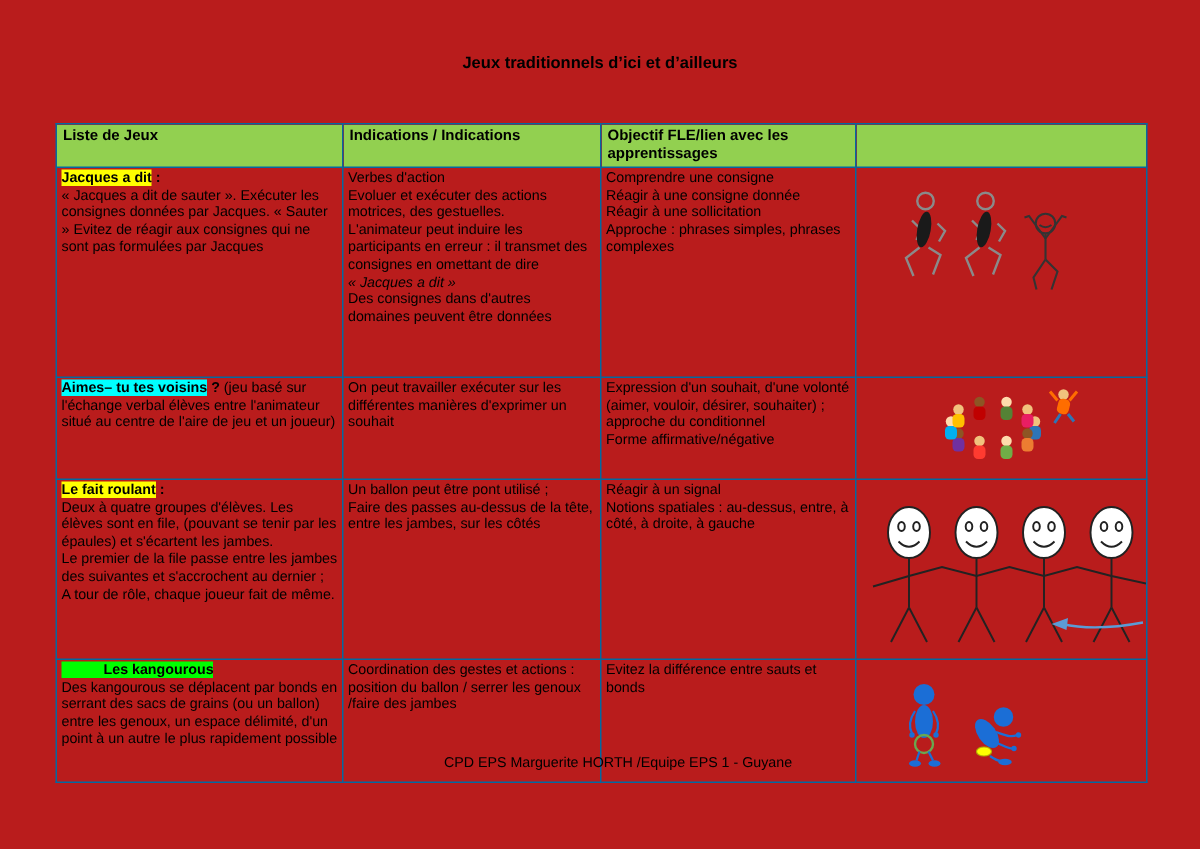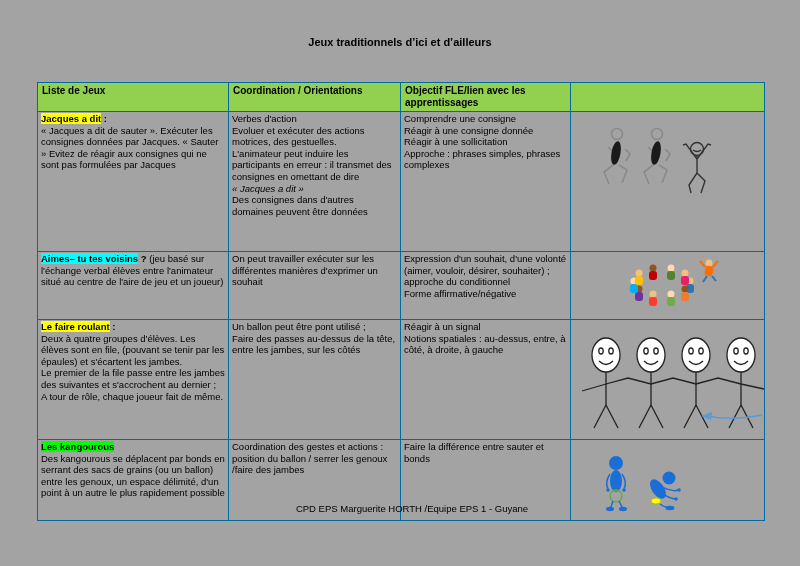--- a/index.html
+++ b/index.html
@@ -1,18 +1,18 @@
 <!DOCTYPE html>
 <html><head>
 <meta charset="utf-8">
 <style>
   html,body { margin:0; padding:0; background:#e9e9e9; }
   .page {
     position:relative; width:800px; height:566px; margin:0 auto;
-    background:#a3a3a3; font-family:"Liberation Sans", sans-serif; color:#000;
+    background:#b91c1c; font-family:"Liberation Sans", sans-serif; color:#000;
     overflow:hidden;
   }
   .doc-title {
     position:absolute; top:36px; left:0; width:100%;
     text-align:center; font-size:11px; font-weight:bold;
   }
   table.games-table {
     position:absolute; top:82px; left:37px;
     width:727px; border-collapse:collapse; table-layout:fixed;
   }
@@ -22,21 +22,21 @@
   .games-table th {
     background:#92d050; font-size:10px; line-height:12px;
     text-align:left; padding:2px 4px; font-weight:bold;
   }
   .games-table td { padding:1px 3px; }
   .cell-text { font-size:9.5px; line-height:11.6px; white-space:pre-line; }
   .game-title { font-weight:bold; }
   .game-suffix { font-weight:bold; }
   .hl-y { background:#ffff00; }
   .hl-c { background:#00ffff; }
-  .hl-g { background:#00ff00; }
+  .hl-g { background:#00ff00;padding-left:28px; }
   .it { font-style:italic;margin-top:25px; }
   .img-cell { padding:0; }
   .img-wrap { width:100%; height:100%; }
   .iw-r1 { padding:10px 0 0 18px; }
   .iw-r2 { display:flex; justify-content:center; align-items:center; height:65px; }
   .iw-r3 { padding:8px 0 0 6px; }
   .iw-r4 { padding:12px 0 0 22px; }
   .doc-footer {
     position:absolute; top:503px; left:12px; width:100%;
     text-align:center; font-size:9.5px;
@@ -52,21 +52,21 @@
   <table class="games-table">
     <colgroup>
       <col style="width:191px">
         <col style="width:172px">
         <col style="width:170px">
         <col style="width:194px">
     </colgroup>
     <tbody>
         <tr style="height:26px">
       <th>Liste de Jeux</th>
-      <th>Coordination / Orientations</th>
+      <th>Indications / Indications</th>
       <th>Objectif FLE/lien avec les apprentissages</th>
       <th></th>
     </tr>
 
     <tr style="height:140px">
       <td>
         <div class="cell-text"><span class="game-title hl-y">Jacques a dit</span><span class="game-suffix"> :</span><span>
 « Jacques a dit de sauter ». Exécuter les consignes données par Jacques. « Sauter » Evitez de réagir aux consignes qui ne sont pas formulées par Jacques</span></div>
       </td>
       <td>
@@ -163,21 +163,21 @@
               <line x1="95" y1="19" x2="91" y2="25" stroke="#2e75b6" stroke-width="2"></line>
               <line x1="100" y1="19" x2="104" y2="24" stroke="#2e75b6" stroke-width="2"></line>
             </g>
           </svg>
         </div>
       </td>
     </tr>
 
     <tr style="height:120px">
       <td>
-        <div class="cell-text"><span class="game-title hl-y">Le faire roulant</span><span class="game-suffix"> :</span><span>
+        <div class="cell-text"><span class="game-title hl-y">Le fait roulant</span><span class="game-suffix"> :</span><span>
 Deux à quatre groupes d'élèves. Les élèves sont en file, (pouvant se tenir par les épaules) et s'écartent les jambes.
 Le premier de la file passe entre les jambes des suivantes et s'accrochent au dernier ;
 A tour de rôle, chaque joueur fait de même.</span></div>
       </td>
       <td>
         <div class="cell-text"><span>Un ballon peut être pont utilisé ;
 Faire des passes au-dessus de la tête, entre les jambes, sur les côtés</span><span class="it"></span><span></span></div>
       </td>
       <td>
         <div class="cell-text">Réagir à un signal
@@ -236,21 +236,21 @@
 
     <tr style="height:78px">
       <td>
         <div class="cell-text"><span class="game-title hl-g">Les kangourous</span><span class="game-suffix"></span><span>
 Des kangourous se déplacent par bonds en serrant des sacs de grains (ou un ballon) entre les genoux, un espace délimité, d'un point à un autre le plus rapidement possible</span></div>
       </td>
       <td>
         <div class="cell-text"><span>Coordination des gestes et actions : position du ballon / serrer les genoux /faire des jambes</span><span class="it"></span><span></span></div>
       </td>
       <td>
-        <div class="cell-text">Faire la différence entre sauter et bonds</div>
+        <div class="cell-text">Evitez la différence entre sauts et bonds</div>
       </td>
       <td class="img-cell">
         <div class="img-wrap iw-r4">
           <svg width="100" height="62" viewBox="0 0 100 62">
             <g transform="translate(2,2)">
               <circle cx="18" cy="8" r="7" fill="#1b6ed6"></circle>
               <ellipse cx="18" cy="26" rx="6" ry="11" fill="#1b6ed6"></ellipse>
               <path d="M12,19 C8,25 8,30 10,34" stroke="#1b6ed6" stroke-width="1.5" fill="none"></path>
               <circle cx="10" cy="35" r="1.8" fill="#1b6ed6"></circle>
               <path d="M24,19 C28,25 28,30 26,34" stroke="#1b6ed6" stroke-width="1.5" fill="none"></path>

